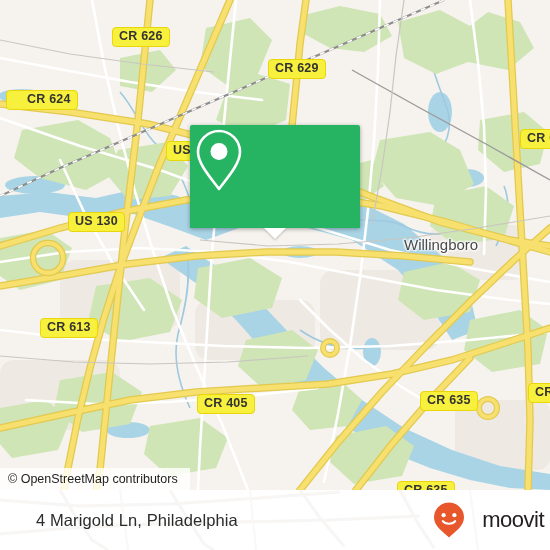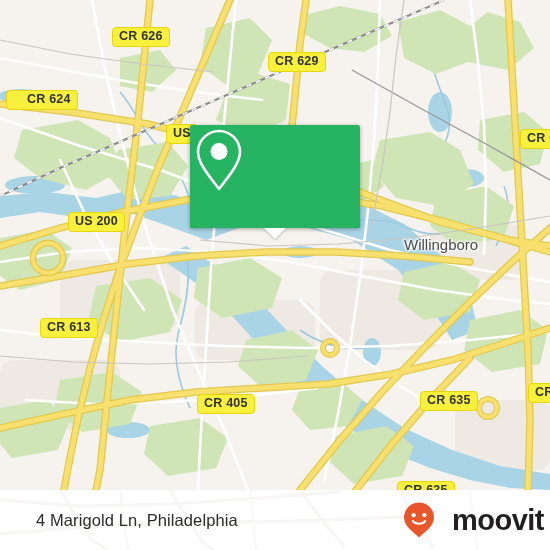--- a/index.html
+++ b/index.html
@@ -41,21 +41,21 @@
 
   
   #bottombar{position:absolute;left:0;top:490px;width:550px;height:60px;
              background:#fff;overflow:hidden;}
   #bottombar-watermark{position:absolute;left:0;top:-490px;opacity:.30;}
   #bottombar-inner{position:absolute;left:12px;top:0;width:550px;height:60px;
                    display:flex;align-items:center;justify-content:space-between;
                    padding:0 18px 0 24px;box-sizing:border-box;}
   #address{font-size:16.5px;color:#2b2b2b;letter-spacing:.1px;}
   #logo{display:flex;align-items:center;}
-  #logo-text{font-size:29px;font-weight:bold;color:#231f20;letter-spacing:-.5px;
+  #logo-text{font-size:22px;font-weight:normal;color:#231f20;letter-spacing:-.5px;
              margin-left:16px;line-height:1;}
 </style>
 </head>
 <body>
 
 <div id="root">
 
   <div id="map">
     <svg width="550" height="490" viewBox="0 0 550 490">
       <defs>
@@ -214,43 +214,46 @@
 
       <g stroke="#c9c6c0" stroke-width="1.2" fill="none">
         <path d="M0 40 L70 54 L142 64 L214 72"></path>
         <path d="M404 0 L396 56 L390 112 L382 168 L372 224"></path>
         <path d="M200 240 L268 246 L338 244 L408 238 L478 228 L550 216"></path>
         <path d="M0 356 L74 362 L150 364 L228 362 L308 356"></path>
       </g>
     </svg>
 
     <div class="shield" style="left:112px;top:27px;">CR 626</div>
-    <div class="shield" style="left:268px;top:52px;">CR 629</div>
+    <div class="shield" style="left:268px;top:59px;">CR 629</div>
     <div class="shield" style="left:6px;top:90px;padding-left:20px;">CR 624</div>
-    <div class="shield" style="left:166px;top:124px;">US</div>
+    <div class="shield" style="left:166px;top:141px;">US</div>
     <div class="shield" style="left:520px;top:129px;">CR 63</div>
-    <div class="shield" style="left:68px;top:212px;">US 200</div>
+    <div class="shield" style="left:68px;top:212px;">US 130</div>
     <div class="shield" style="left:40px;top:318px;">CR 613</div>
     <div class="shield" style="left:197px;top:394px;">CR 405</div>
     <div class="shield" style="left:420px;top:391px;">CR 635</div>
     <div class="shield" style="left:528px;top:383px;">CR 6</div>
     <div class="shield" style="left:397px;top:481px;">CR 635</div>
 
     <div class="place" style="left:404px;top:236px;">Willingboro</div>
 
     <div id="popup">
       <div id="popup-head">
         <svg width="58" height="70" viewBox="0 0 58 70">
           <path d="M29 6 C17.4 6 8 15.4 8 27 C8 38.5 20 52 29 64 C38 52 50 38.5 50 27 C50 15.4 40.6 6 29 6 Z" fill="none" stroke="#ffffff" stroke-width="2.6" stroke-linejoin="round"></path>
           <circle cx="29" cy="26.5" r="8.5" fill="#ffffff"></circle>
         </svg>
       </div>
       <div id="popup-tail"></div>
     </div>
 
+    <div id="attrib" style="width: 190px;">
+      <span>© OpenStreetMap contributors</span>
+    </div>
   </div>
 
   <div id="bottombar">
     <svg id="bottombar-watermark" width="550" height="550" viewBox="0 0 550 550">
       <rect x="0" y="490" width="550" height="60" fill="#ffffff"></rect>
       <g stroke="#e6e2db" stroke-width="3" fill="none">
         <path d="M0 500 L80 506 L170 504 L260 498 L340 492"></path>
         <path d="M60 490 L74 514 L92 540 L108 550"></path>
         <path d="M170 490 L186 516 L204 544 L214 550"></path>
         <path d="M300 490 L320 518 L344 546"></path>

